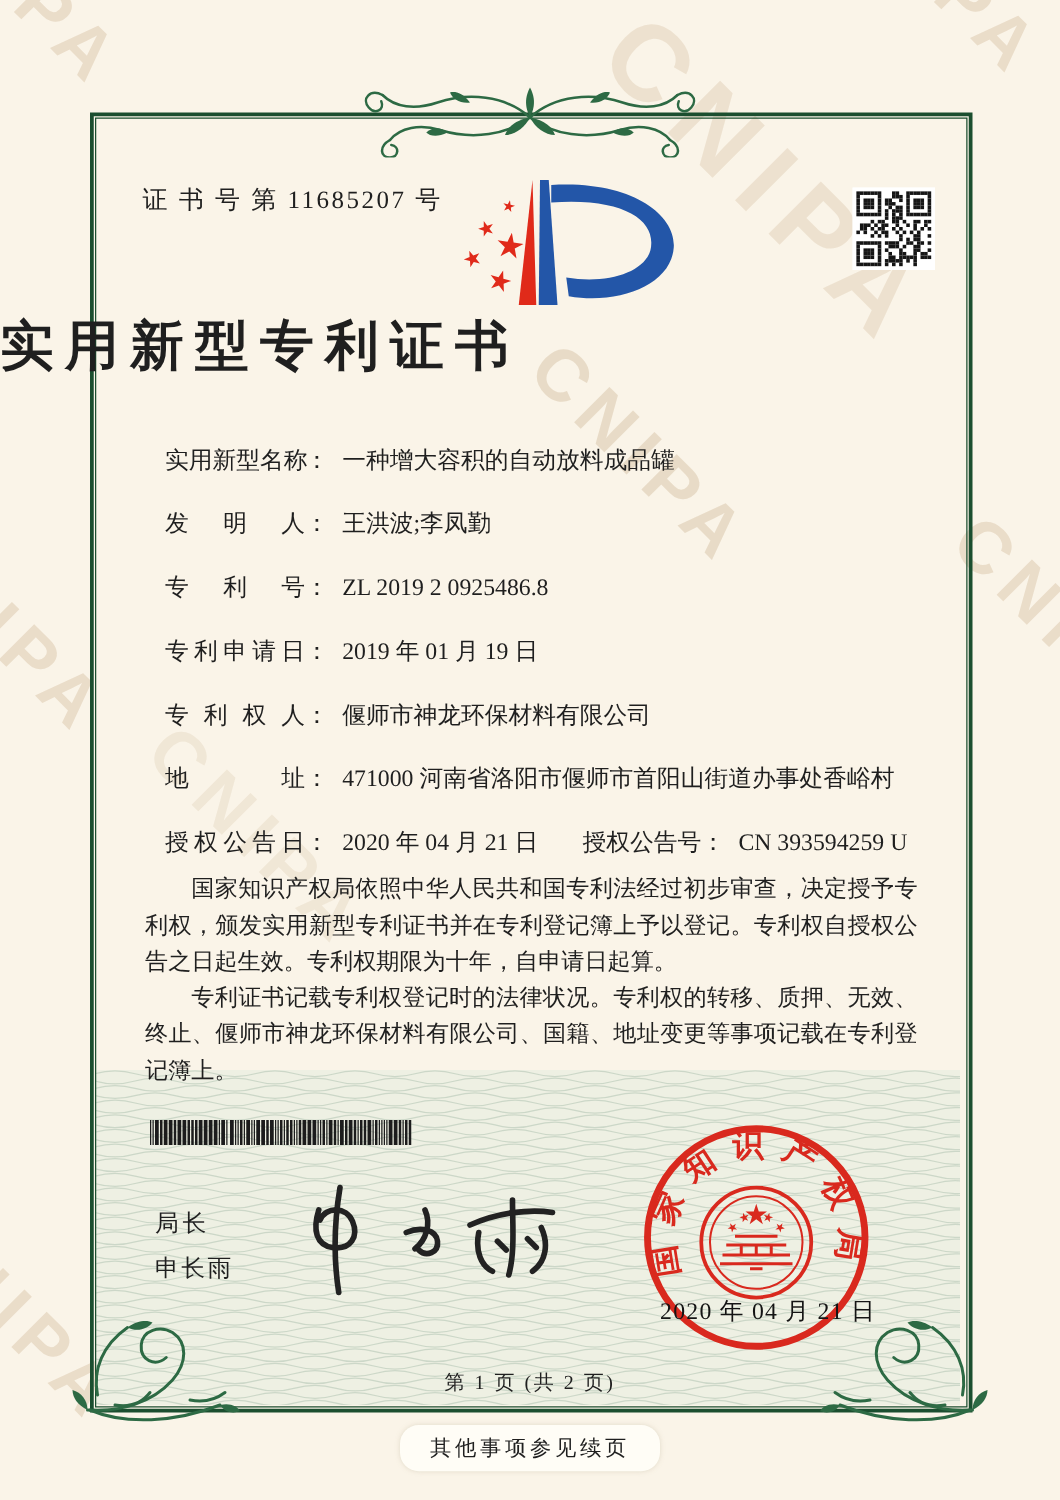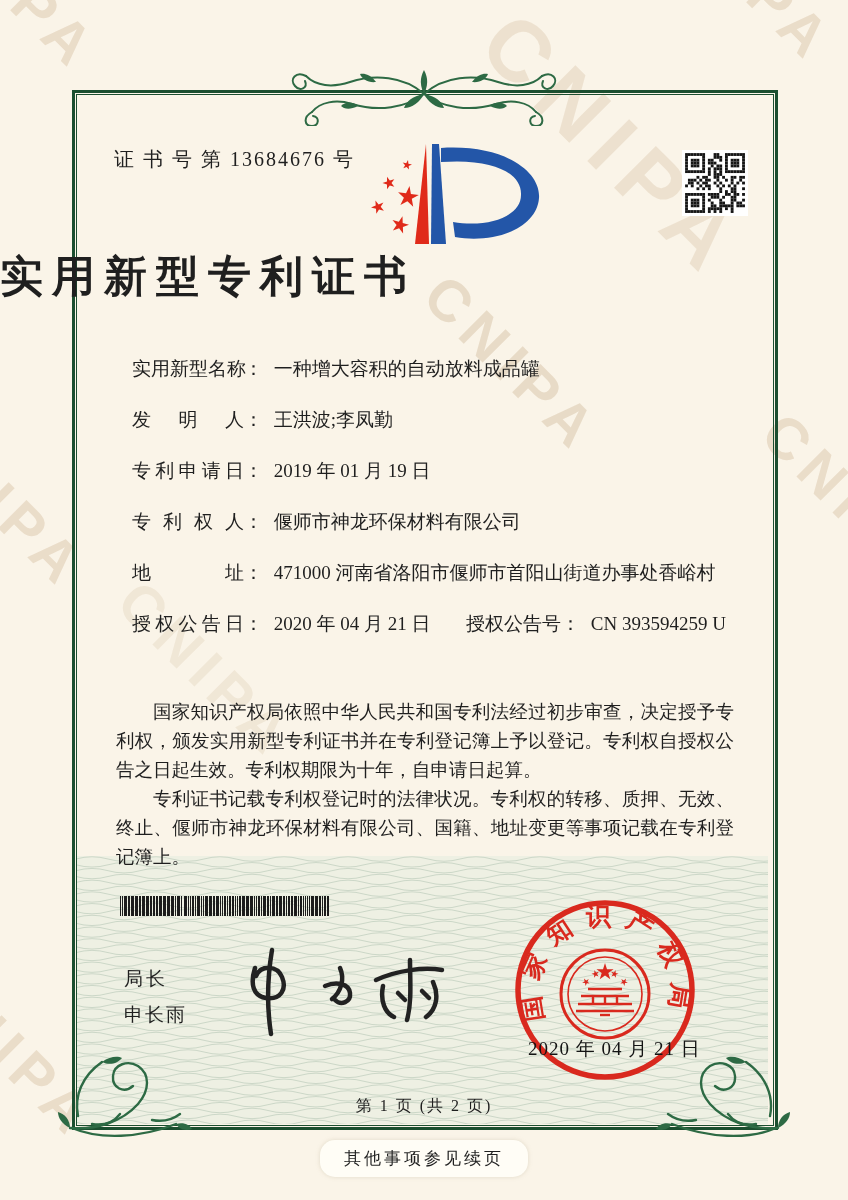--- a/index.html
+++ b/index.html
@@ -173,21 +173,21 @@
       <path d="M96,66 c10,2 20,0 28,-6"></path>
     </g>
     <g fill="#2d6a44">
       <path d="M46,8 c8,-6 16,-6 20,-4 c-4,5 -12,8 -20,4z"></path>
       <path d="M120,70 c8,-2 14,1 16,5 c-6,2 -12,1 -16,-5z"></path>
       <path d="M14,74 c-8,-4 -12,-10 -12,-16 c7,2 12,8 12,16z"></path>
     </g>
   </g>
 </svg>
 
-<div class="cert-no">证 书 号 第 13684676 号</div>
+<div class="cert-no">证 书 号 第 11685207 号</div>
 
 <svg id="logo" width="200" height="122" viewBox="0 0 200 122">
   <g id="logo-stars">
       <polygon points="63.0,24.1 63.4,27.7 67.0,28.5 63.7,30.0 64.0,33.6 61.6,30.9 58.3,32.3 60.1,29.2 57.7,26.5 61.2,27.3" fill="#e02a1a"></polygon>
       <polygon points="42.0,40.8 44.8,44.6 49.3,43.2 46.5,47.0 49.3,50.8 44.8,49.4 42.0,53.2 42.0,48.5 37.5,47.0 42.0,45.5" fill="#e02a1a"></polygon>
       <polygon points="64.5,50.1 65.9,58.0 73.8,59.1 66.8,62.8 68.2,70.7 62.4,65.2 55.4,68.9 58.9,61.7 53.1,56.2 61.0,57.3" fill="#e02a1a"></polygon>
       <polygon points="30.4,64.5 33.6,68.4 38.4,66.5 35.7,70.8 38.9,74.7 34.0,73.5 31.3,77.8 31.0,72.7 26.0,71.5 30.7,69.6" fill="#e02a1a"></polygon>
       <polygon points="57.5,80.3 57.7,86.9 64.0,88.7 57.9,90.9 58.1,97.5 54.1,92.3 47.9,94.5 51.6,89.1 47.5,84.0 53.8,85.8" fill="#e02a1a"></polygon>
     </g>
   <polygon points="81,8 70,108 84,108" fill="#e02a1a"></polygon>
@@ -426,20 +426,24 @@
 <div class="fields">
   <div class="frow">
     <span class="flabel">实用新型名称</span><span class="fcolon">：</span>
     <span class="fvalue">一种增大容积的自动放料成品罐</span>
   </div>
   <div class="frow">
     <span class="flabel">发明人</span><span class="fcolon">：</span>
     <span class="fvalue">王洪波;李凤勤</span>
   </div>
   <div class="frow">
+    <span class="flabel">专利号</span><span class="fcolon">：</span>
+    <span class="fvalue">ZL 2019 2 0925486.8</span>
+  </div>
+  <div class="frow">
     <span class="flabel">专利申请日</span><span class="fcolon">：</span>
     <span class="fvalue">2019 年 01 月 19 日</span>
   </div>
   <div class="frow">
     <span class="flabel">专利权人</span><span class="fcolon">：</span>
     <span class="fvalue">偃师市神龙环保材料有限公司</span>
   </div>
   <div class="frow">
     <span class="flabel">地址</span><span class="fcolon">：</span>
     <span class="fvalue">471000 河南省洛阳市偃师市首阳山街道办事处香峪村</span>

